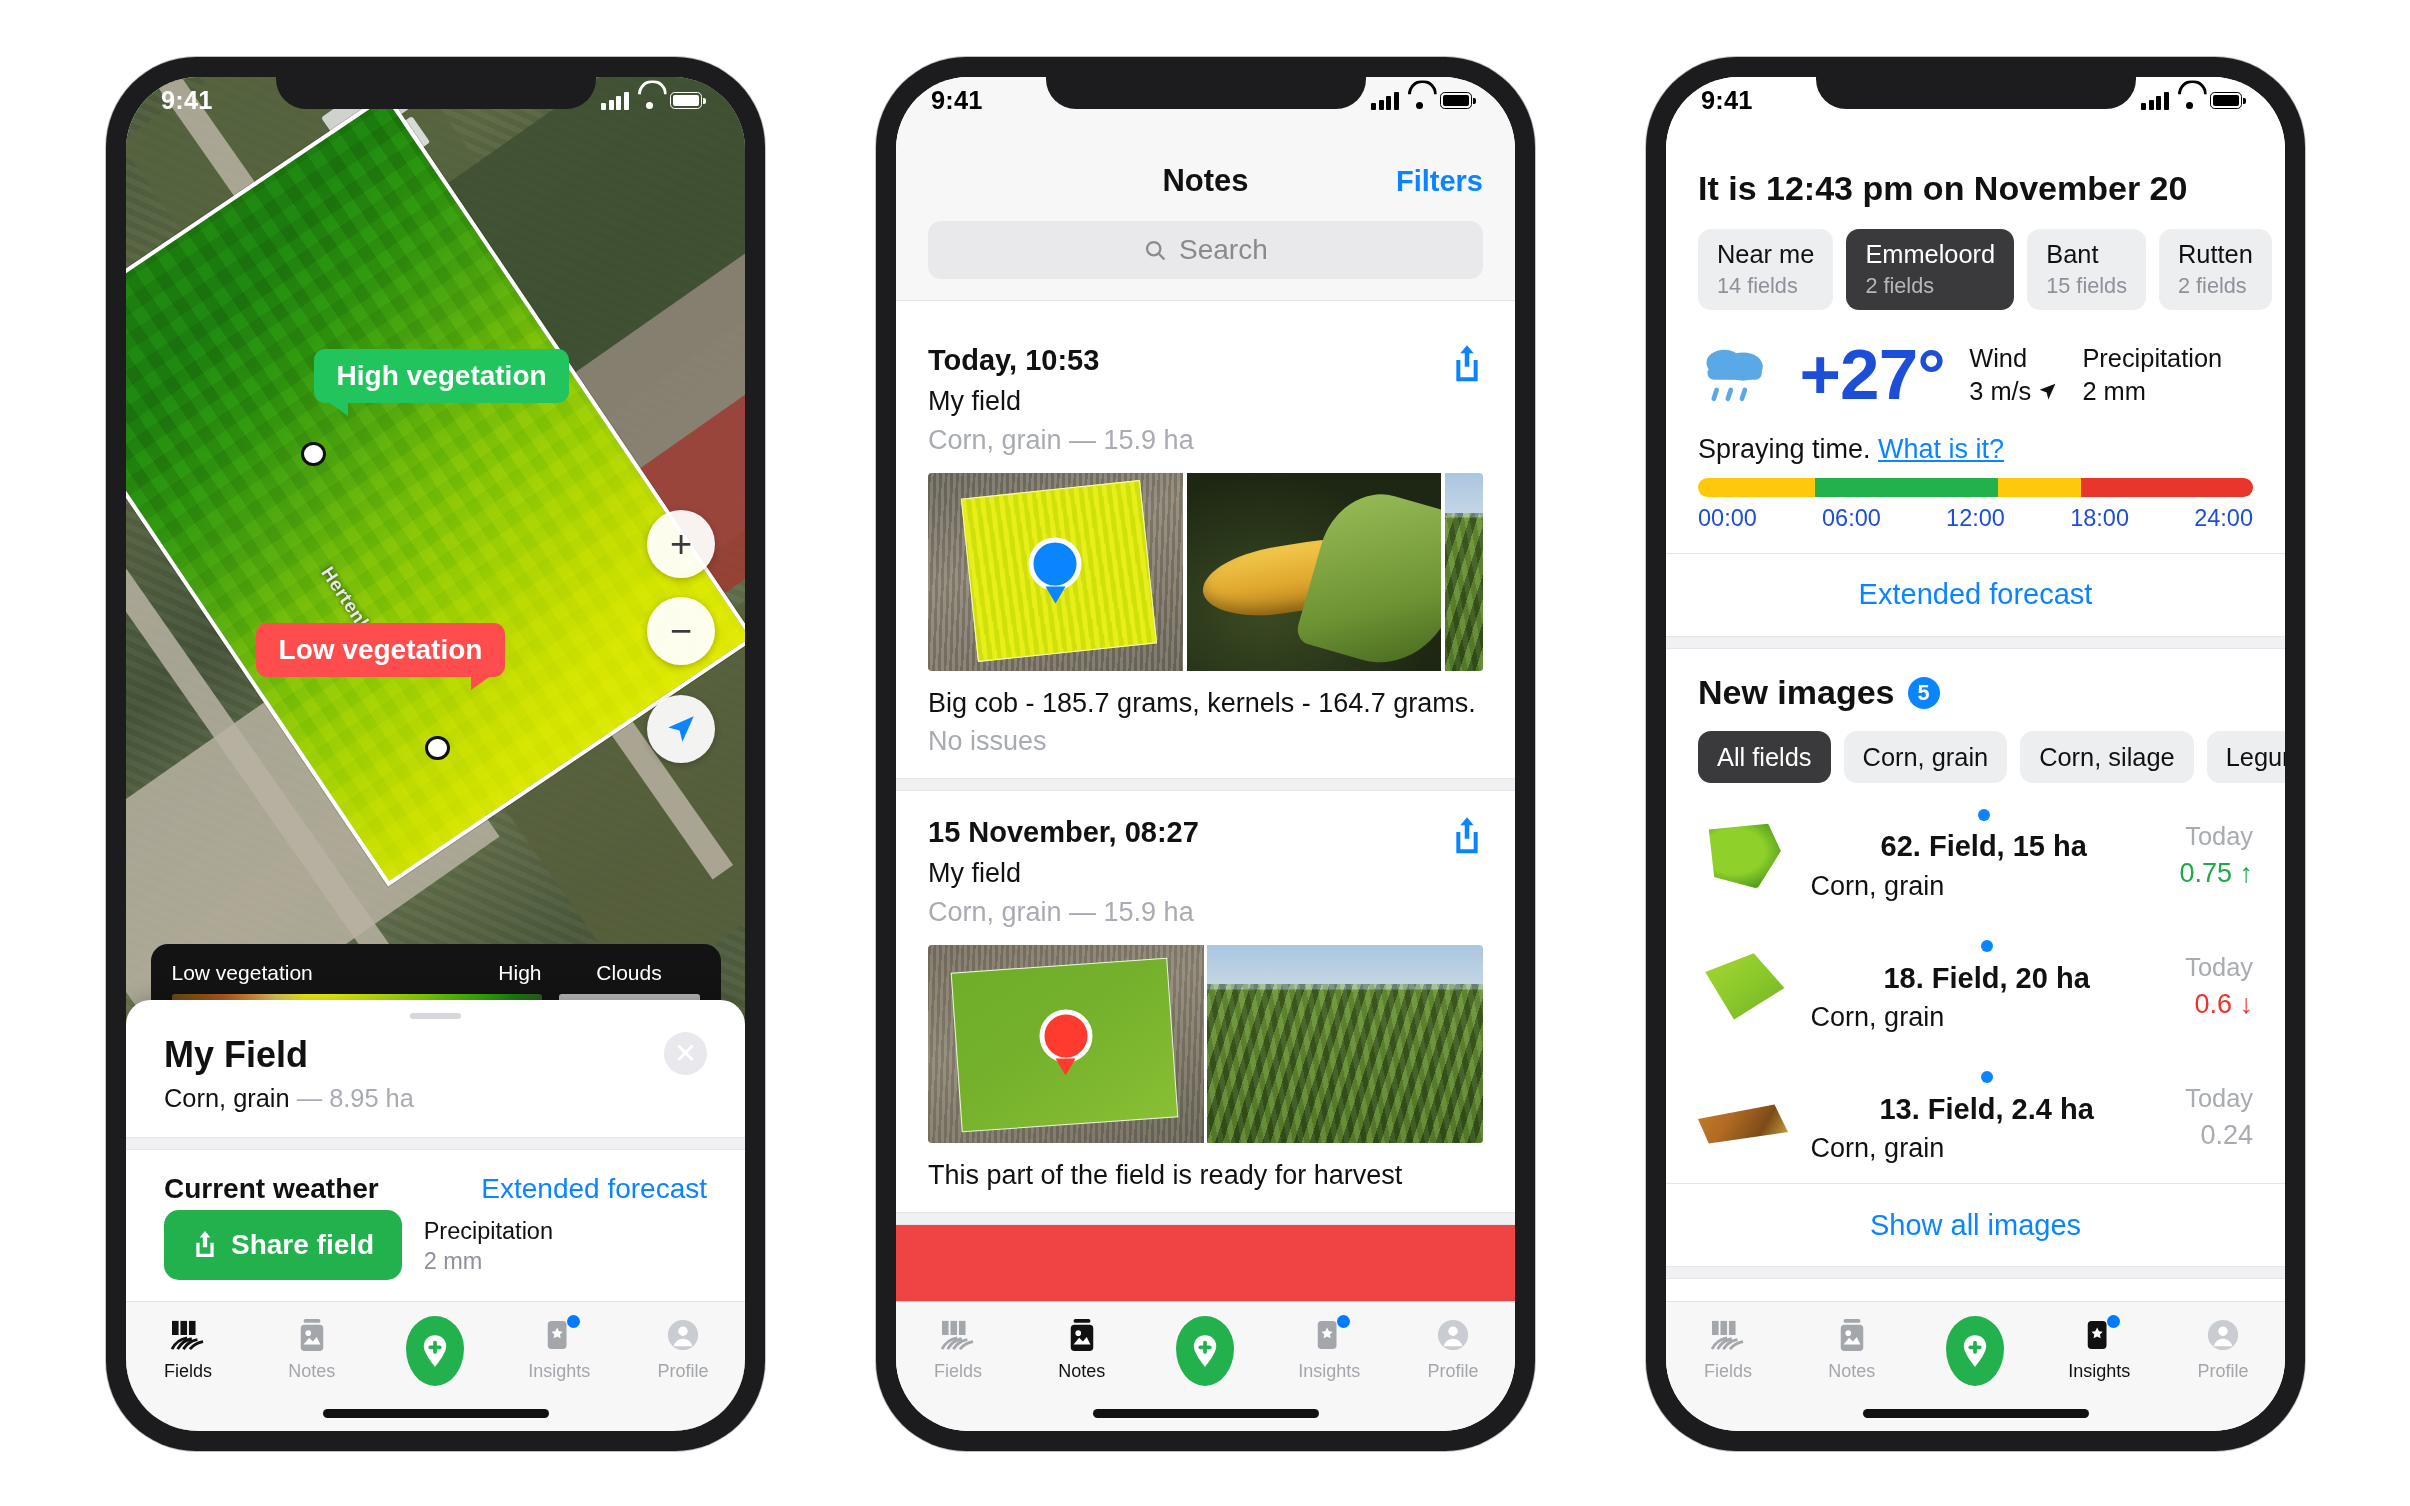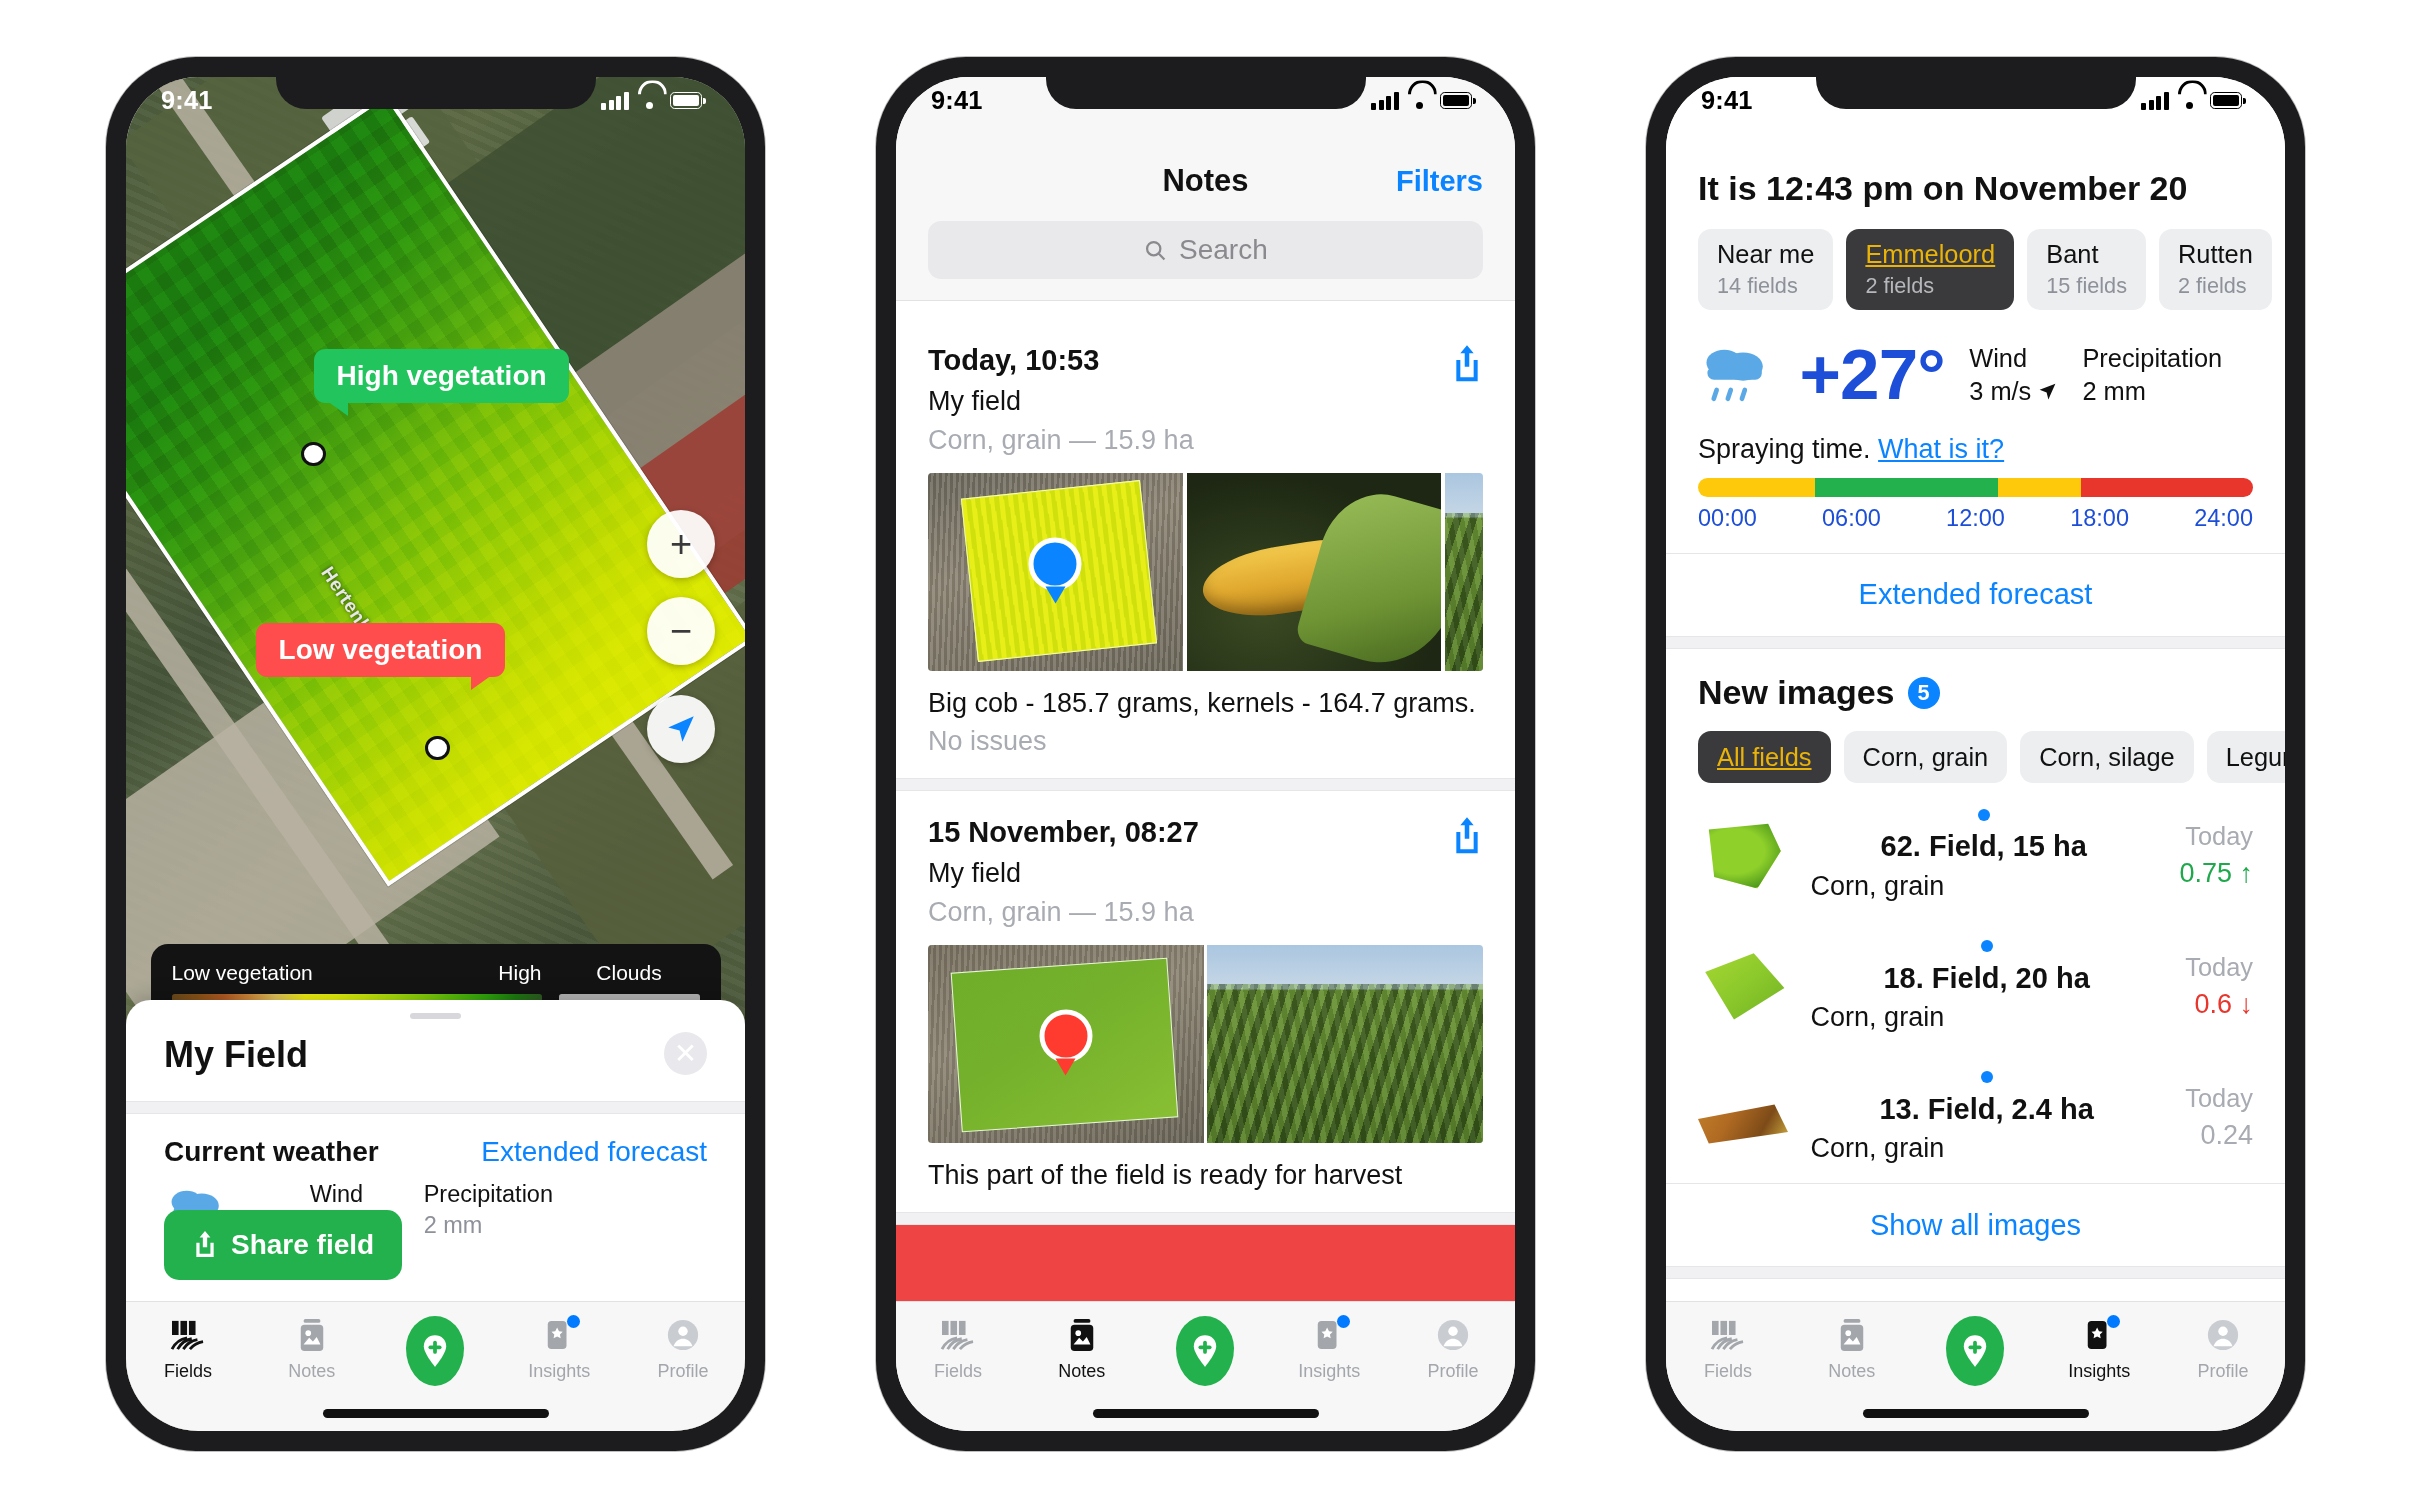--- a/index.html
+++ b/index.html
@@ -385,21 +385,21 @@
   .ins { position:absolute; top:0;left:0;right:0;bottom:130px; background:#fff; overflow:hidden;}
   .ins-title { font-size: 34px; font-weight:bold; color:#111; padding: 92px 32px 0; }
   .chiprow { display:flex; gap: 13px; padding: 21px 32px 0; overflow:hidden;}
   .chip {
     background:#eceef0; border-radius: 13px; padding: 11.3px 19px;
     flex: 0 0 auto; min-width: 0;
   }
   .chip.dark { background:#3a3a3c; }
   .chip .c1 { font-size: 25.4px; color:#111; white-space:nowrap;}
   .chip .c2 { font-size: 21.7px; color:#8e9199; margin-top:3.8px; white-space:nowrap;}
-  .chip.dark .c1 { color:#eab308;text-decoration:underline; }
+  .chip.dark .c1 { color:#ffffff; }
   .chip.dark .c2 { color:#b5b7bb; }
   .wx { display:flex; align-items:center; gap: 24.5px; padding: 24.5px 32px 0;}
   .wx .bigicon { width: 77px; height: 70px; position:relative; }
   .wx .temp { font-size: 71px; font-weight:bold; color:#1d4ed8; letter-spacing:-0.9px;}
   .wx .met .t { font-size: 25.4px; color:#111;}
   .wx .met .v { font-size: 25.4px; color:#111; margin-top:3.8px; display:flex;align-items:center;gap:5.6px;}
   .spray { padding: 19px 32px 0; }
   .spray .line { font-size: 27px; color:#111; }
   .spray .line a { color:#0a84ff; }
   .spraybar { height: 19px; border-radius: 9.4px; margin-top: 13px; overflow:hidden; display:flex;}
@@ -500,20 +500,25 @@
             <div class="date-chip faded">Nov</div>
             <div class="nav-btn dim">←</div>
 
           </div>
         </div>
 
         <div class="sheet">
           <div class="grabber"></div>
           <div class="sheet-head">
             <div class="sheet-title">My Field</div>
+            <div class="sheet-sub">
+              <span>Corn, grain</span>
+              <span class="dim">—</span>
+              <span class="dim">8.95 ha</span>
+            </div>
             <div class="close-btn">✕</div>
           </div>
           <div class="sheet-sep"></div>
           <div class="weather-row">
             <span class="lbl">Current weather</span>
             <span class="lnk">Extended forecast</span>
           </div>
           <div class="weather-body">
             <div class="wicon">
               <svg width="68" height="55" viewBox="0 0 72 58">

